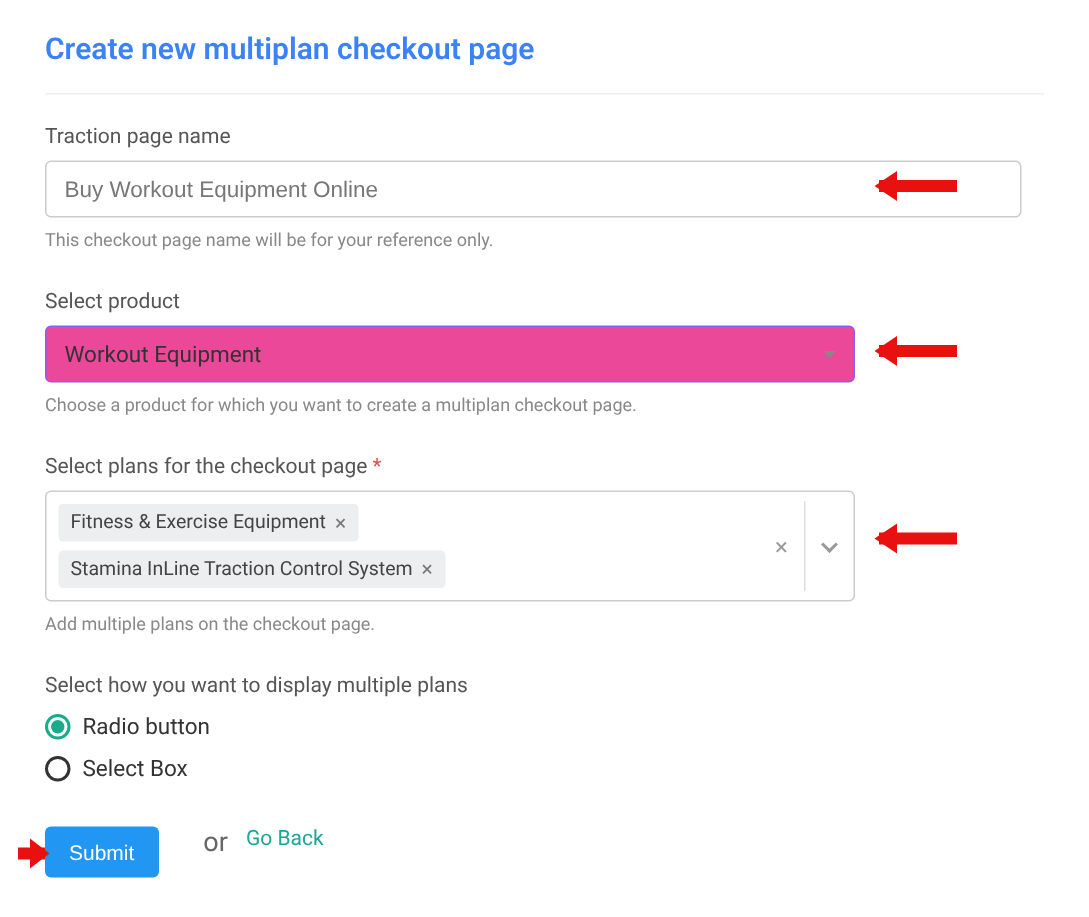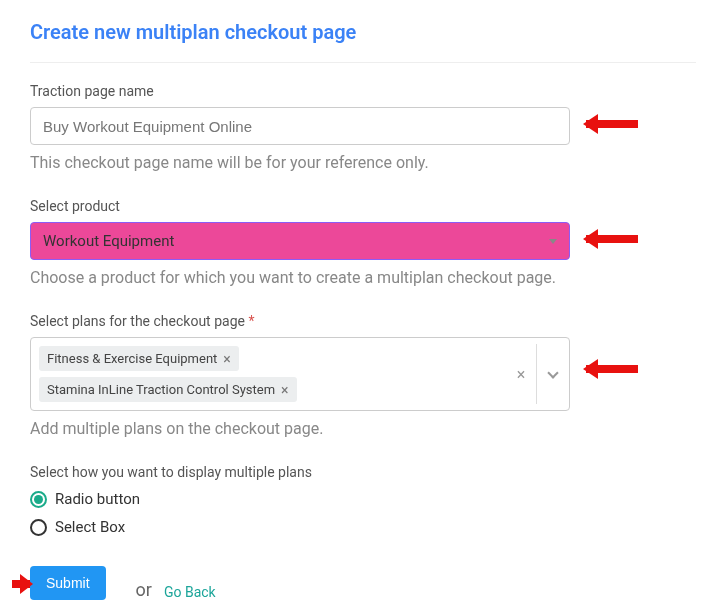--- a/index.html
+++ b/index.html
@@ -25,21 +25,21 @@
       margin-bottom: 26px;
     }
     .label {
       font-size: 14px;
       color: #555;
       margin-bottom: 8px;
       display: block;
     }
     .required-mark { color: #d9534f; }
     .text-input {
-      width: 540px;
+      width: 651px;
       height: 38px;
       border: 1px solid #ccc;
       border-radius: 4px;
       padding: 0 12px;
       font-size: 15px;
       color: #777;
       background: #fff;
     }
     .select-box {
       width: 540px;
@@ -55,21 +55,21 @@
       background: #ec4899;
       cursor: pointer;
     }
     .caret {
       width: 0; height: 0;
       border-left: 4px solid transparent;
       border-right: 4px solid transparent;
       border-top: 5px solid #888;
     }
     .helper-text {
-      font-size: 16px;
+      font-size: 12px;
       color: #888;
       margin-top: 8px;
     }
     .multi-select {
       width: 540px;
       border: 1px solid #ccc;
       border-radius: 4px;
       background: #fff;
       display: flex;
       align-items: stretch;
@@ -155,21 +155,21 @@
     .radio-circle.checked {
       border-color: #1aab8a;
     }
     .radio-dot {
       width: 9px; height: 9px;
       border-radius: 50%;
       background: #1aab8a;
     }
     .actions {
       display: flex;
-      align-items: flex-end;
+      align-items: flex-start;
       gap: 12px;
       margin-top: 30px;
     }
     .submit-btn {
       background: #2196f3;
       color: #fff;
       border: none;
       border-radius: 4px;
       padding: 9px 16px;
       font-size: 14px;

